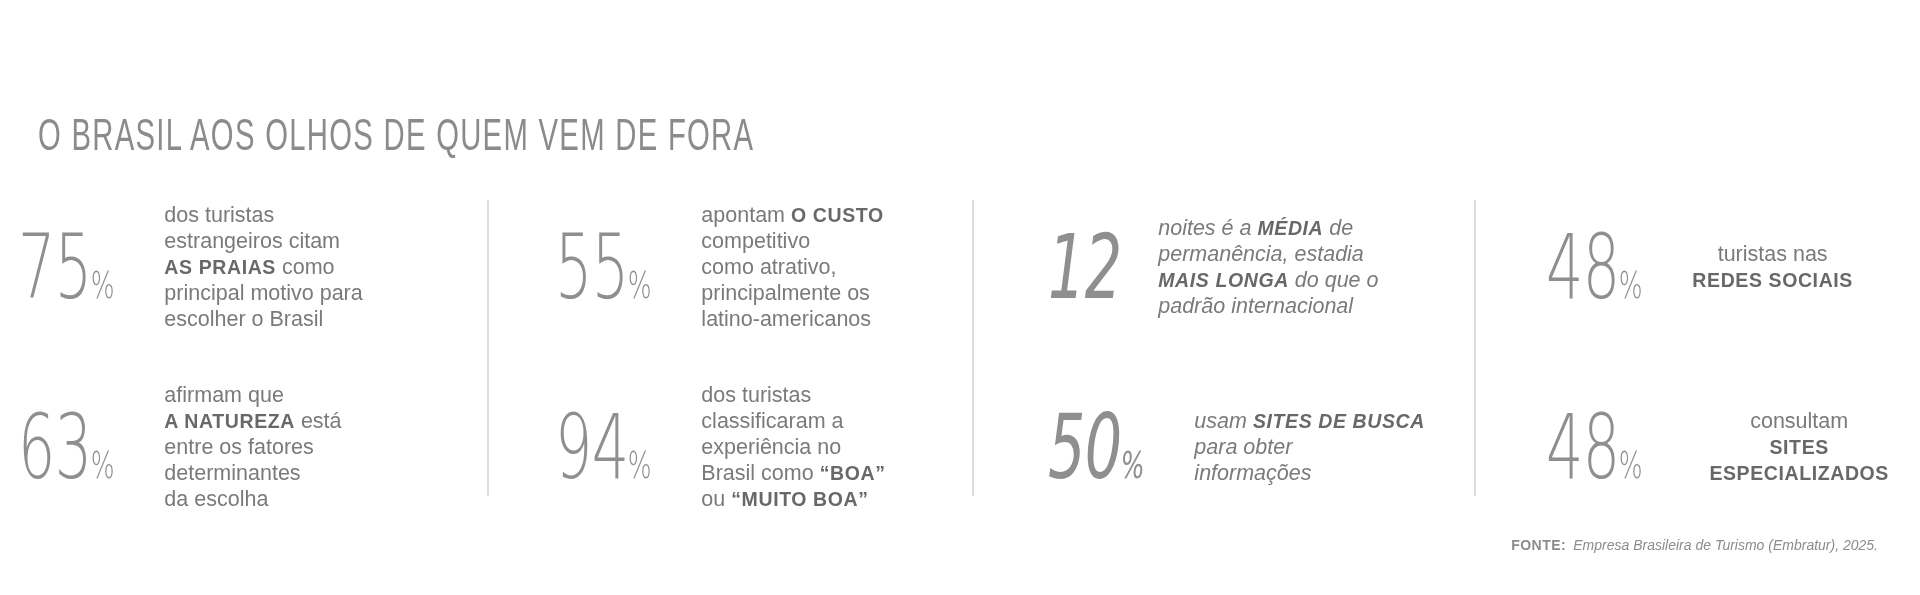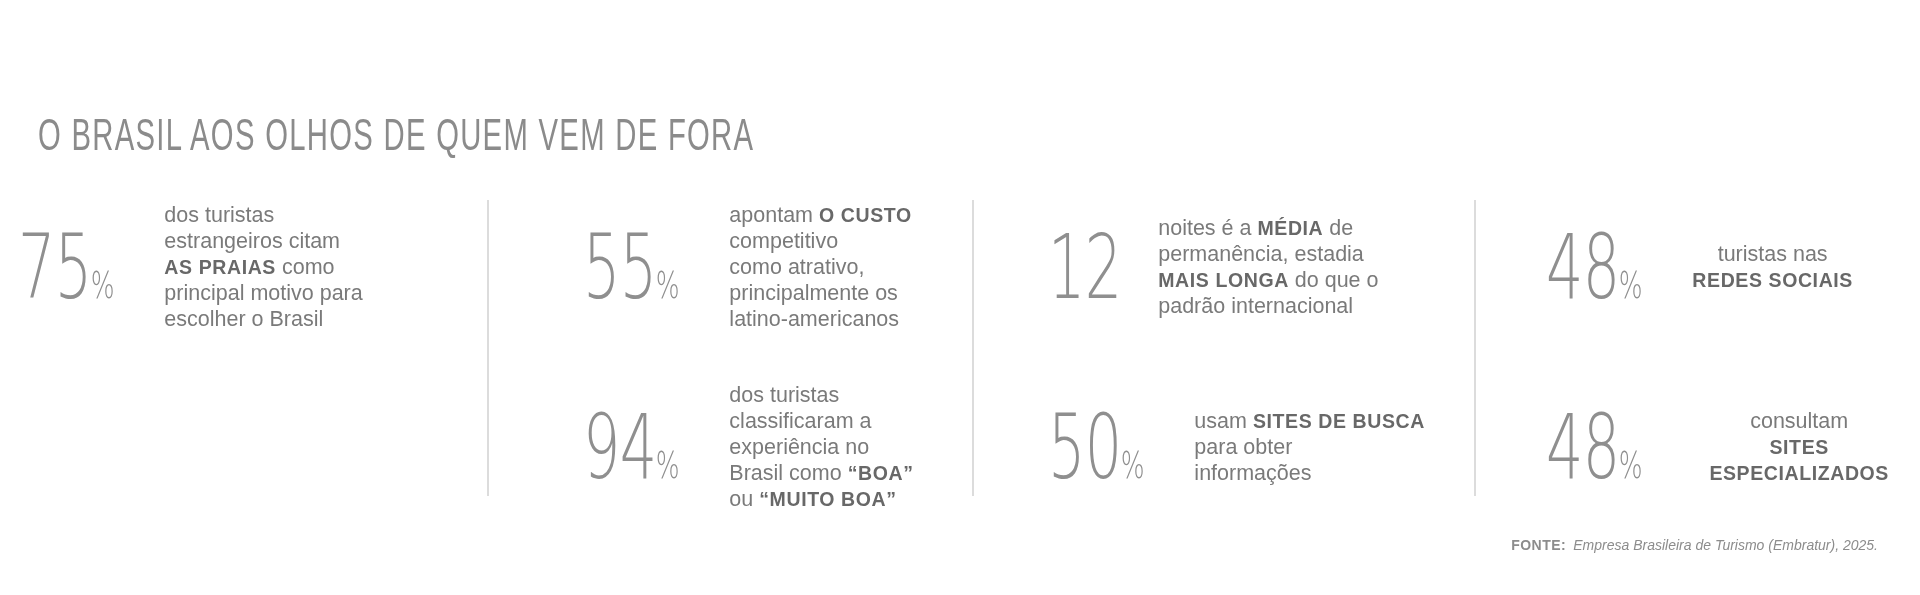--- a/index.html
+++ b/index.html
@@ -40,22 +40,22 @@
   .divider.d3 { left: 1474px; }
   .stat {
     position: absolute;
     height: 150px;
     display: flex;
     align-items: center;
   }
   .stat.r1 { top: 192px; }
   .stat.r2 { top: 372px; }
   .stat.c1 { left: 18px;   width: 440px; }
-  .stat.c2 { left: 583px;  width: 400px; }
-  .stat.c3 { left: 1048px; width: 405px; }
+  .stat.c2 { left: 555px;  width: 400px; }
+  .stat.c3 { left: 1048px; width: 405px; font-style: italic; }
   .stat.c4 { left: 1546px; width: 360px; text-align: center; }
   .stat-number {
     flex: 0 0 105px;
     white-space: nowrap;
     color: #8f8f8f;
     font-family: "DejaVu Sans", sans-serif;
     font-weight: 200;
     transform: scaleX(0.66);
     transform-origin: left center;
   }
@@ -135,20 +135,28 @@
 </span><span class="seg bold">MAIS LONGA</span><span class="seg"> do que o
 padrão internacional</span></div>
   </div>
 
   <div class="stat r1 c4">
     <div class="stat-number"><span class="num">48</span><span class="pct">%</span></div>
     <div class="stat-text"><span class="seg">turistas nas
 </span><span class="seg bold">REDES SOCIAIS</span></div>
   </div>
 
+  <div class="stat r2 c1">
+    <div class="stat-number"><span class="num">63</span><span class="pct">%</span></div>
+    <div class="stat-text"><span class="seg">afirmam que
+</span><span class="seg bold">A NATUREZA</span><span class="seg"> está
+entre os fatores
+determinantes
+da escolha</span></div>
+  </div>
 
   <div class="stat r2 c2">
     <div class="stat-number"><span class="num">94</span><span class="pct">%</span></div>
     <div class="stat-text"><span class="seg">dos turistas
 classificaram a
 experiência no
 Brasil como </span><span class="seg bold">“BOA”</span><span class="seg">
 ou </span><span class="seg bold">“MUITO BOA”</span></div>
   </div>
 

